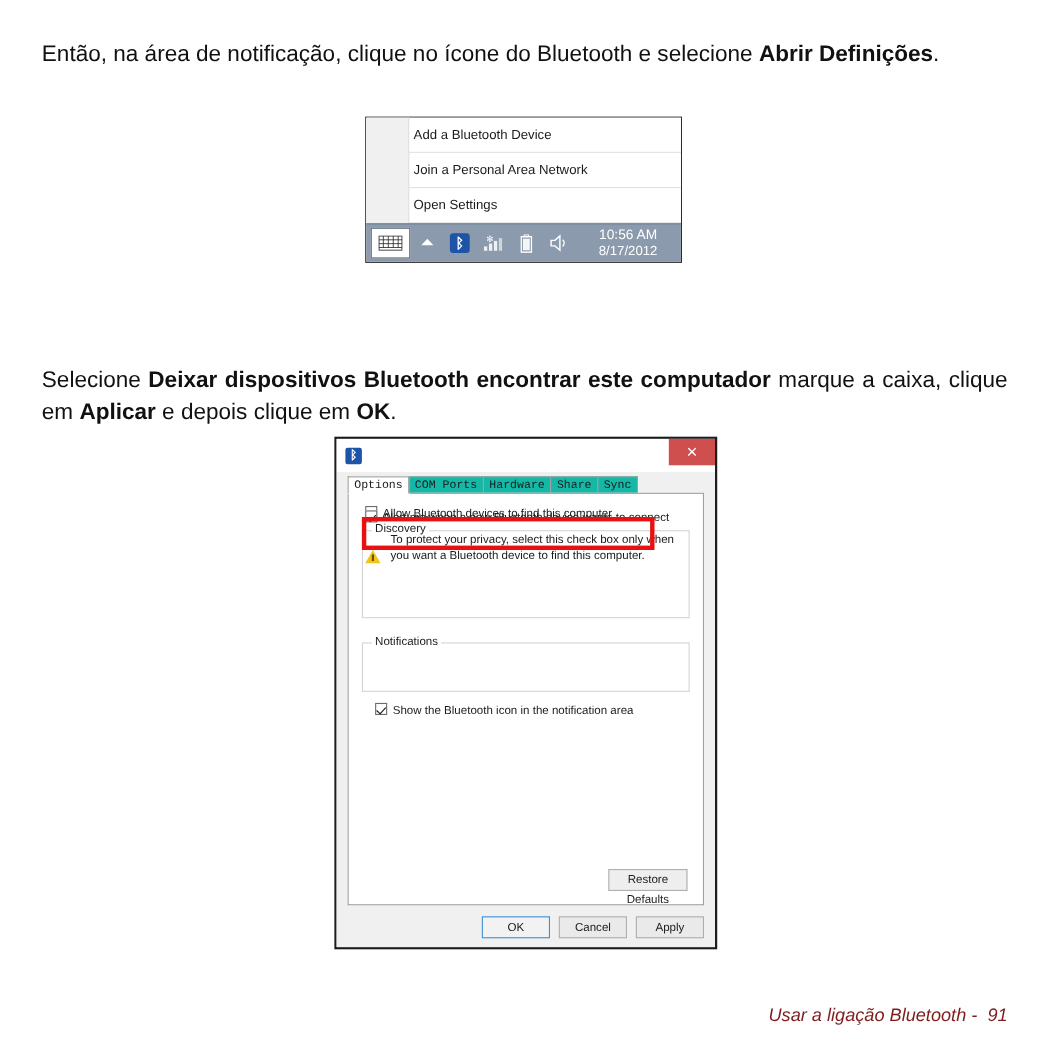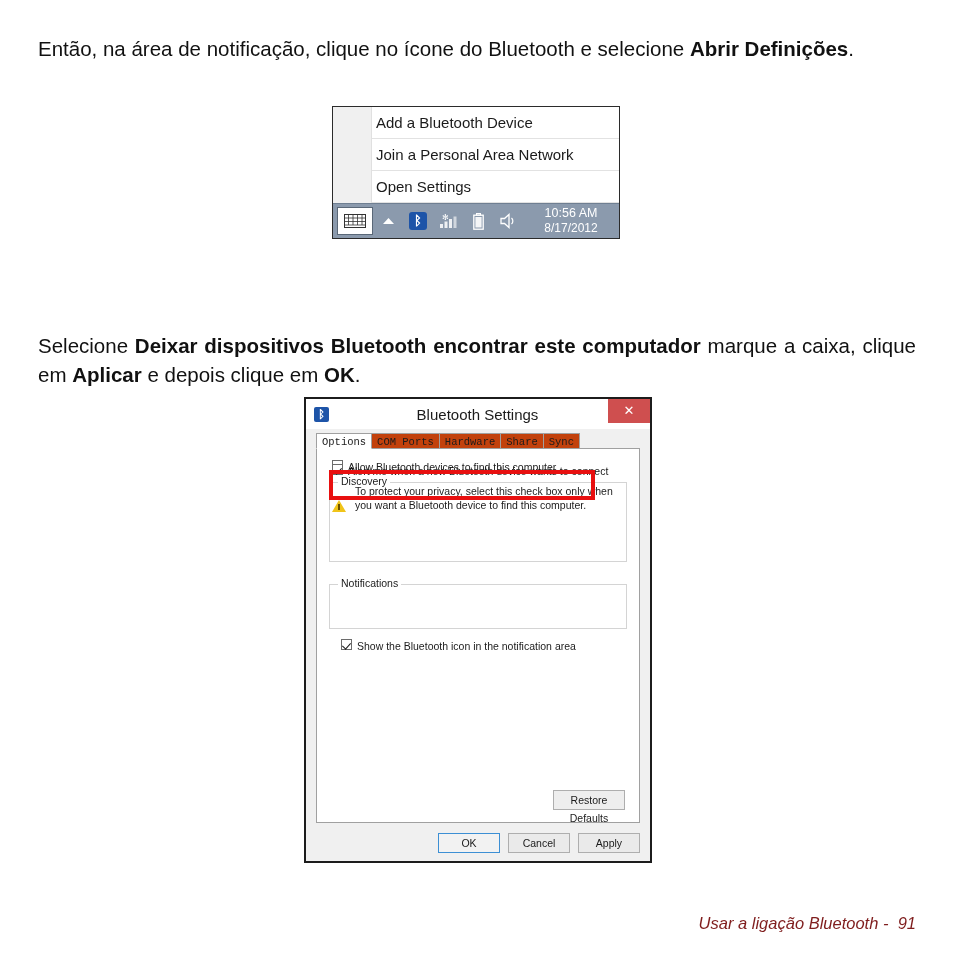--- a/index.html
+++ b/index.html
@@ -48,21 +48,21 @@
   .menu-gutter {
     position: absolute;
     left: 0;
     top: 0;
     bottom: 0;
     width: 38px;
     background: #f0f0f0;
     border-right: 1px solid #e0e0e0;
   }
   .menu-item {
-    font-size: 15px;
+    font-size: 12px;
     line-height: 19px;
     color: #1b1b1b;
     padding: 6px 8px 6px 5px;
     white-space: nowrap;
   }
   .menu-item.disabled { color: #a8a8a8; }
   .menu-item.bold { font-weight: bold; }
   .menu-sep {
     height: 0;
     border-top: 1px solid #e2e2e2;
@@ -188,21 +188,21 @@
     display: flex;
     align-items: flex-end;
     height: 18px;
     font-family: Liberation Mono, monospace;
   }
   .tab {
     font-size: 10.5px;
     line-height: 16px;
     padding: 0 5px;
     border: 1px solid #a0a0a0;
-    background: #c2410c;
+    background: #14b8a6;
     color: #1b1b1b;
     margin-right: -1px;
     white-space: nowrap;
     height: 16px;
     box-sizing: border-box;
   }
   .tab.active {
     background: #ffffff;
     border-bottom: 1px solid #ffffff;
     position: relative;
@@ -432,21 +432,20 @@
     </div>
   </div>
 </div>
 
 <div class="para" id="para-2"><span>Selecione </span><span class="b">Deixar dispositivos Bluetooth encontrar este computador</span><span> marque a caixa, clique em </span><span class="b">Aplicar</span><span> e depois clique em </span><span class="b">OK</span><span>.</span></div>
 
 <div id="figure-dialog">
 
   <div class="dlg-titlebar">
     <span class="dlg-ticon">ᛒ</span>
-    <span class="dlg-title">Bluetooth Settings</span>
     <div class="dlg-close">✕</div>
   </div>
 
   <div class="dlg-inner">
 
     <div class="tabstrip">
       <div class="tab active">Options</div>
       <div class="tab">COM Ports</div>
       <div class="tab">Hardware</div>
       <div class="tab">Share</div>

